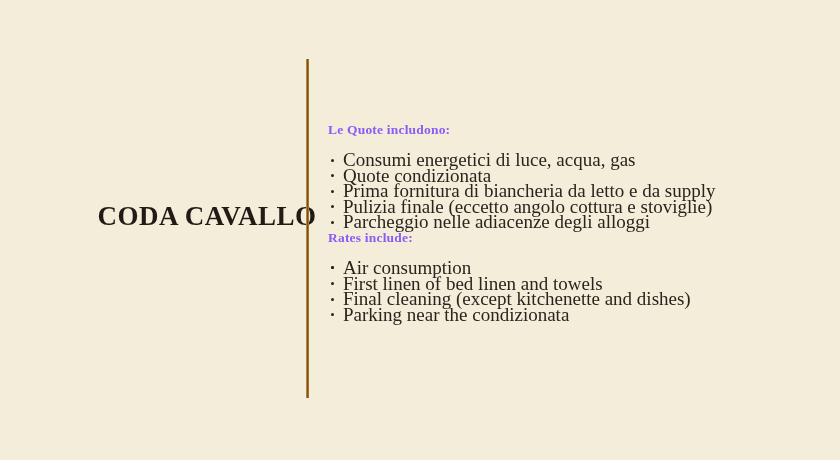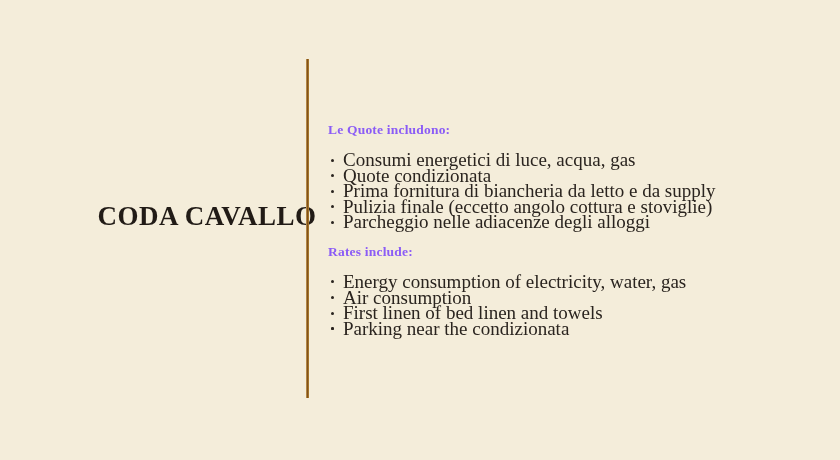--- a/index.html
+++ b/index.html
@@ -40,21 +40,21 @@
     color: #2a241f;
   }
   .content h2 {
     margin: 0;
     font-size: 13.5px;
     line-height: 16px;
     font-weight: bold;
     letter-spacing: 0.2px;
     color: #8b5cf6;
   }
-  .content h2.second { margin-top: 14px; }
+  .content h2.second { }
   .content ul {
     list-style: none;
     margin: 14px 0 0 0;
     padding: 0;
   }
   .content li {
     position: relative;
     padding-left: 15px;
     font-size: 19px;
     line-height: 15.6px;
@@ -87,21 +87,21 @@
     <ul>
       <li><span class="dot"></span><span>Consumi energetici di luce, acqua, gas</span></li>
       <li><span class="dot"></span><span>Quote condizionata</span></li>
       <li><span class="dot"></span><span>Prima fornitura di biancheria da letto e da supply</span></li>
       <li><span class="dot"></span><span>Pulizia finale (eccetto angolo cottura e stoviglie)</span></li>
       <li><span class="dot"></span><span>Parcheggio nelle adiacenze degli alloggi</span></li>
     </ul>
 
     <h2 class="second">Rates include:</h2>
     <ul>
-      <li><span class="dot"></span><span>Energy consumption of electricity, water, gas</span></li>
+      <li><span class="dot"></span></li>
       <li><span class="dot"></span><span>Air consumption</span></li>
       <li><span class="dot"></span><span>First linen of bed linen and towels</span></li>
-      <li><span class="dot"></span></li>
+      <li><span class="dot"></span><span>Final cleaning (except kitchenette and dishes)</span></li>
       <li><span class="dot"></span><span>Parking near the condizionata</span></li>
     </ul>
 
   </div>
 </div>
 
 </body></html>

